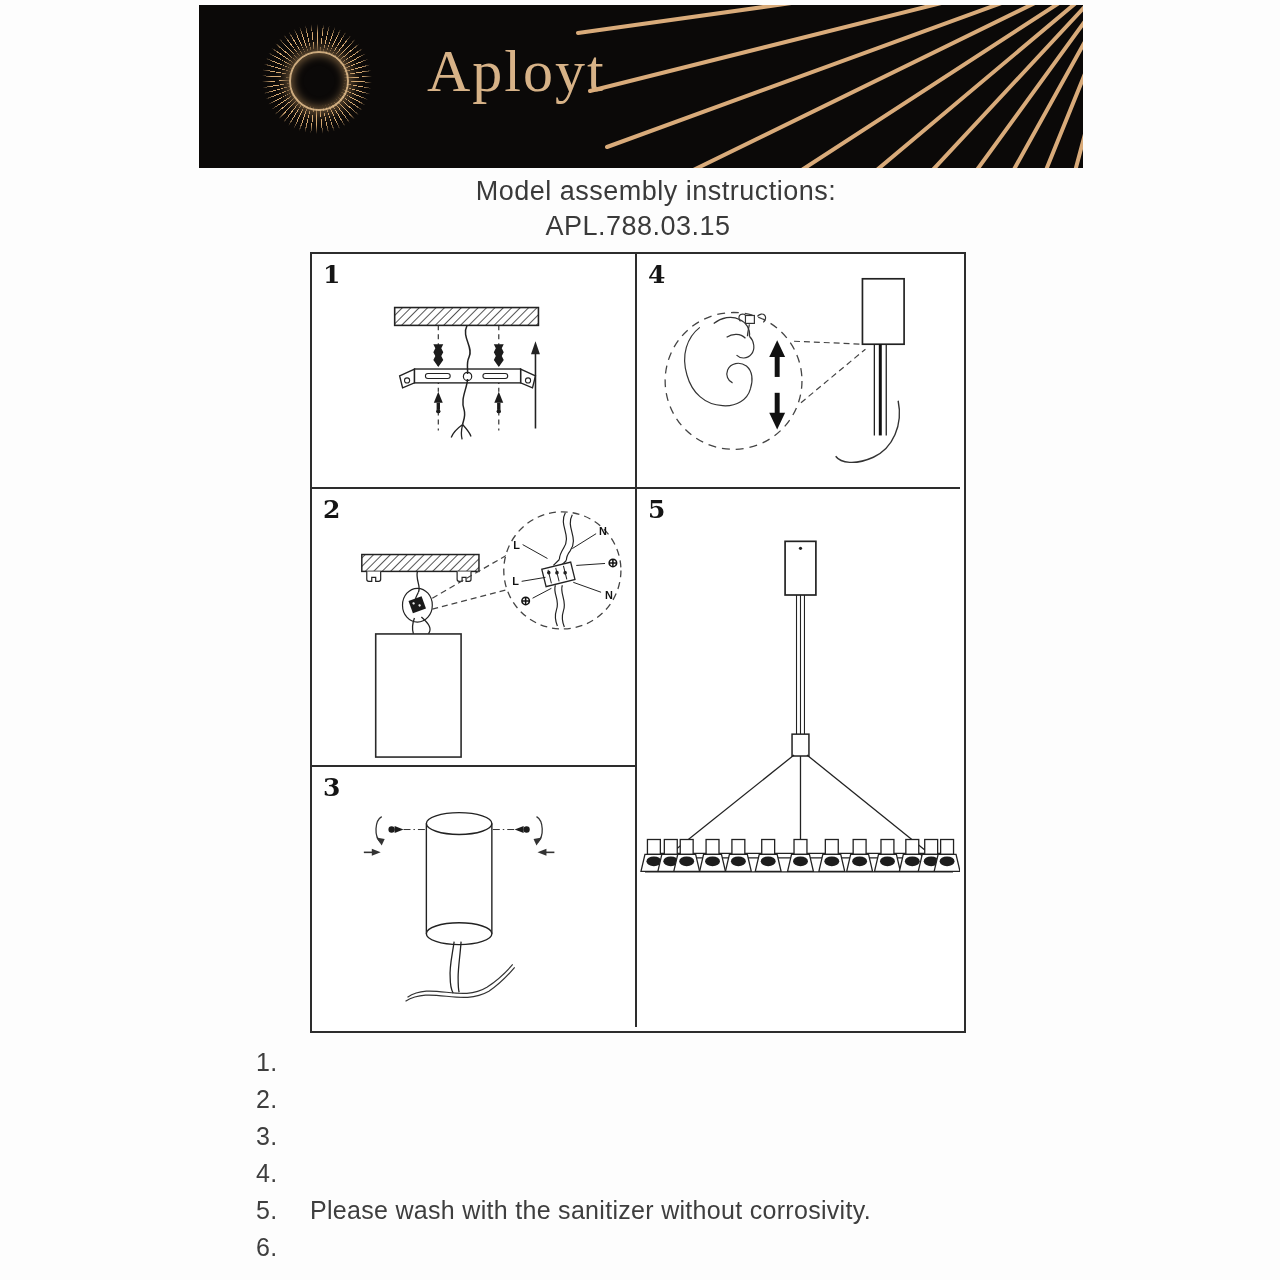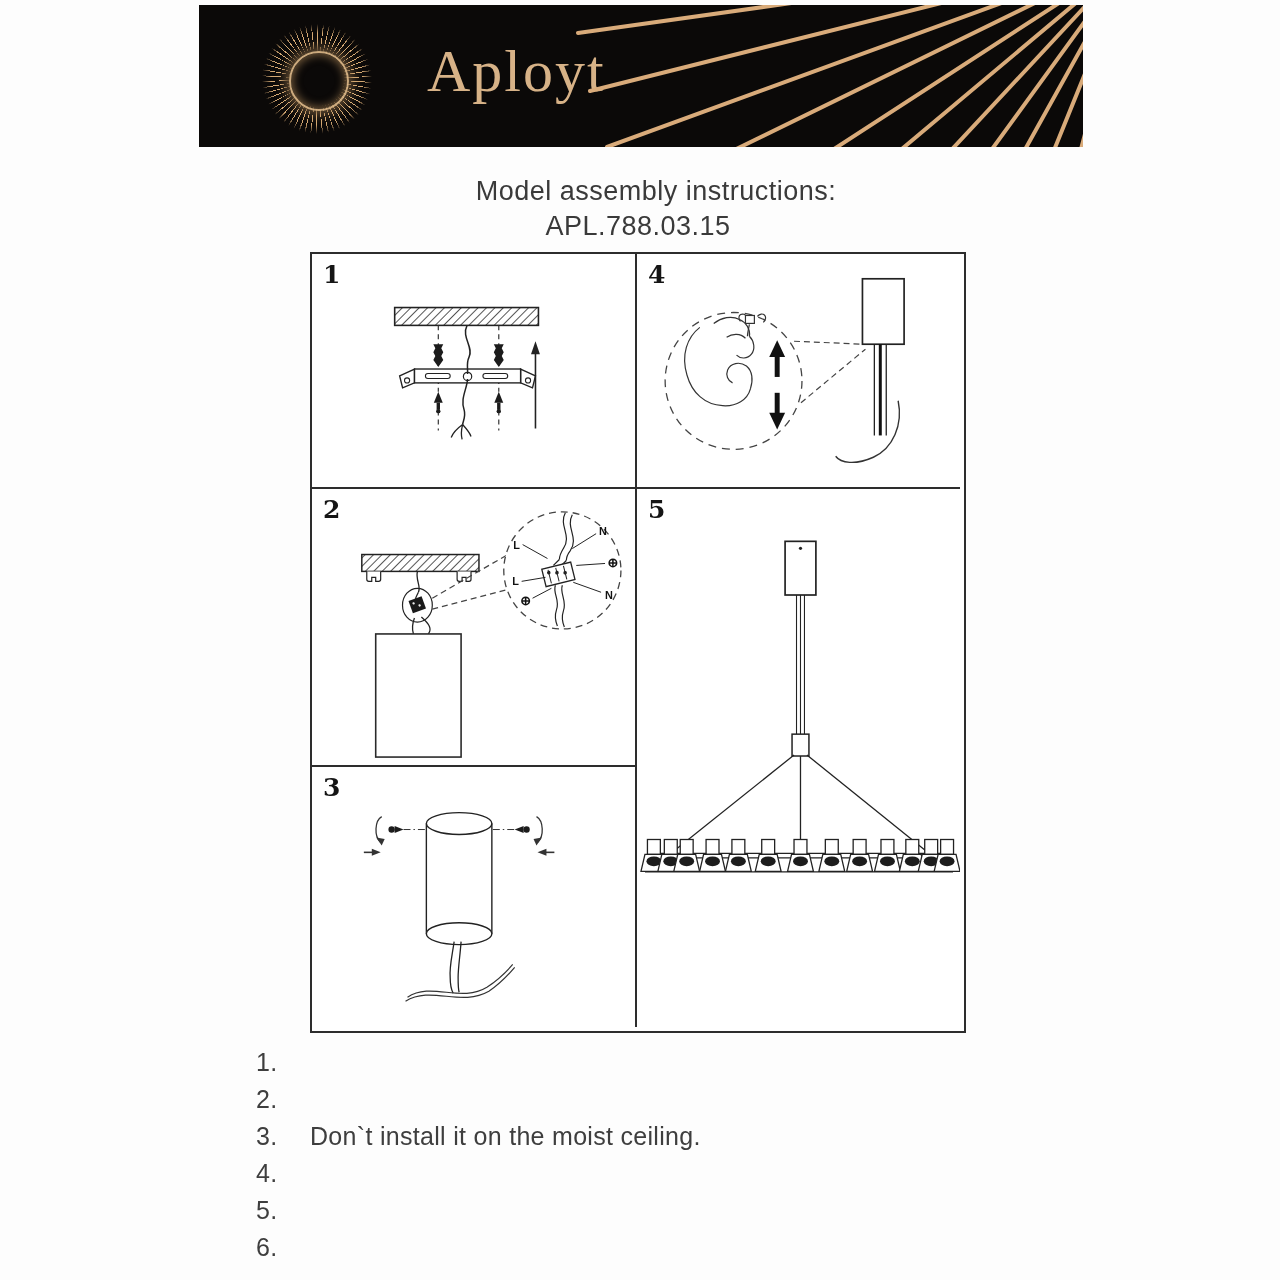--- a/index.html
+++ b/index.html
@@ -1,21 +1,21 @@
 <!DOCTYPE html>
 <html><head>
 <meta charset="utf-8">
 <style>
   html,body{margin:0;padding:0;}
   body{
     width:1280px;height:1280px;position:relative;background:#fdfdfd;
     font-family:"Liberation Sans",sans-serif;overflow:hidden;
   }
   
-  .banner{position:absolute;left:199px;top:5px;width:884px;height:142px;background:#0b0908;overflow:hidden;}
+  .banner{position:absolute;left:199px;top:5px;width:884px;height:163px;background:#0b0908;overflow:hidden;}
   .sunburst{position:absolute;left:46px;top:2px;width:144px;height:144px;}
   .sunburst .rays{
     position:absolute;inset:0;border-radius:50%;
     background:repeating-conic-gradient(rgba(224,178,122,.95) 0deg 1.15deg, transparent 1.15deg 6.2deg);
     -webkit-mask:radial-gradient(circle,transparent 0 26%,#000 36% 45%,transparent 54%);
             mask:radial-gradient(circle,transparent 0 26%,#000 36% 45%,transparent 54%);
   }
   .sunburst .ring{
     position:absolute;left:44px;top:44px;width:56px;height:56px;border-radius:50%;
     border:2px solid rgba(238,199,146,.85);
@@ -288,24 +288,24 @@
 
 <div class="instr">
   <div class="row">
     <span class="num">1.</span>
   </div>
   <div class="row">
     <span class="num">2.</span>
   </div>
   <div class="row">
     <span class="num">3.</span>
-    <span class="txt">Don`t install it on the moist ceiling.</span>
   </div>
   <div class="row">
     <span class="num">4.</span>
   </div>
   <div class="row">
     <span class="num">5.</span>
+    <span class="txt">Please wash with the sanitizer without corrosivity.</span>
   </div>
   <div class="row">
     <span class="num">6.</span>
   </div>
 </div>
 
 </body></html>

